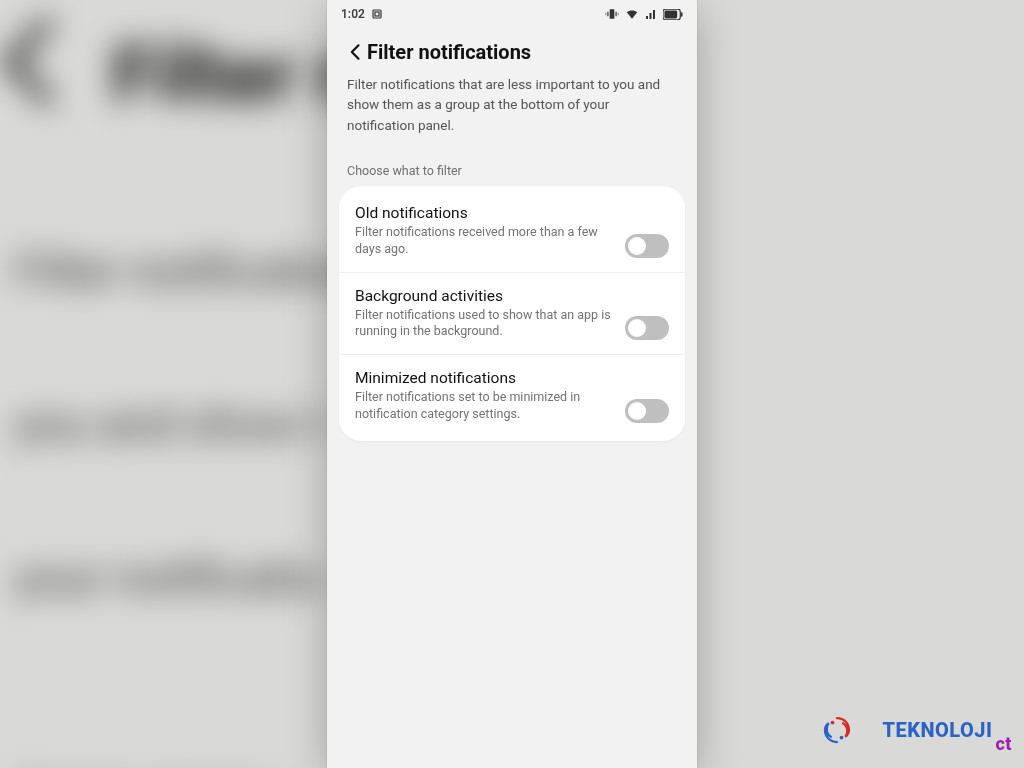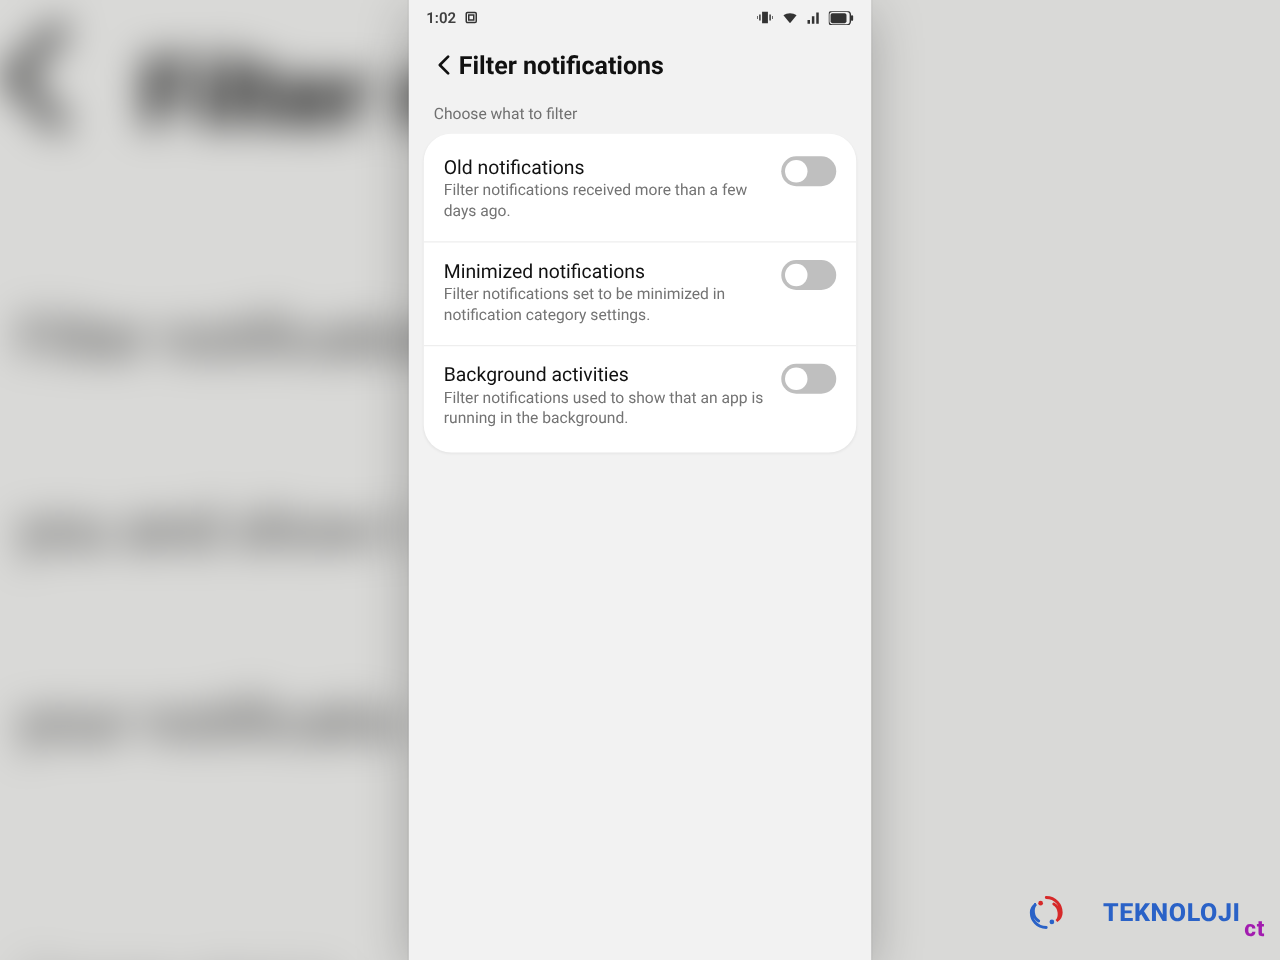--- a/index.html
+++ b/index.html
@@ -56,21 +56,21 @@
     font-size:12.5px;color:#707070;
   }
   .card{
     margin:0 12px;
     background:#fff;
     border-radius:22px;
     padding:4px 0;
     box-shadow:0 1px 2px rgba(0,0,0,.05);
   }
   .row{
-    display:flex;align-items:flex-start;
+    display:flex;align-items:flex-end;
     padding:14px 16px;
     gap:10px;
   }
   .row + .row{border-top:1px solid #eee;}
   .row .txt{flex:1;}
   .row .title{font-size:15.5px;color:#111;margin-bottom:2px;}
   .row .sub{font-size:12.5px;color:#737373;line-height:1.35;}
   .toggle{
     width:44px;height:24px;border-radius:14px;background:#bfbfbf;position:relative;flex-shrink:0;cursor:pointer;
   }
@@ -137,45 +137,46 @@
 
     <div class="header">
       <div class="back">
         <svg width="20" height="20" viewBox="0 0 24 24" fill="none" stroke="#111" stroke-width="2.6" stroke-linecap="round" stroke-linejoin="round">
             <polyline points="15 4 7 12 15 20"></polyline>
           </svg>
       </div>
       <h1>Filter notifications</h1>
     </div>
 
+    <div class="desc">Filter notifications that are less important to you and show them as a group at the bottom of your notification panel.</div>
 
     <div class="section-label">Choose what to filter</div>
 
     <div class="card">
 
       <div class="row">
         <div class="txt">
           <div class="title">Old notifications</div>
           <div class="sub">Filter notifications received more than a few days ago.</div>
         </div>
         <div class="toggle"></div>
       </div>
 
       <div class="row">
         <div class="txt">
-          <div class="title">Minimized notifications</div>
-          <div class="sub">Filter notifications set to be minimized in notification category settings.</div>
+          <div class="title">Background activities</div>
+          <div class="sub">Filter notifications used to show that an app is running in the background.</div>
         </div>
         <div class="toggle"></div>
       </div>
 
       <div class="row">
         <div class="txt">
-          <div class="title">Background activities</div>
-          <div class="sub">Filter notifications used to show that an app is running in the background.</div>
+          <div class="title">Minimized notifications</div>
+          <div class="sub">Filter notifications set to be minimized in notification category settings.</div>
         </div>
         <div class="toggle"></div>
       </div>
 
     </div>
   </div>
 
   <div class="watermark">
     <svg width="30" height="30" viewBox="0 0 40 40">
       <path d="M20 4 C30 4 36 12 36 20 C36 24 34 27 31 29 C35 25 35 15 28 11" fill="none" stroke="#d62929" stroke-width="3" stroke-linecap="round"></path>

